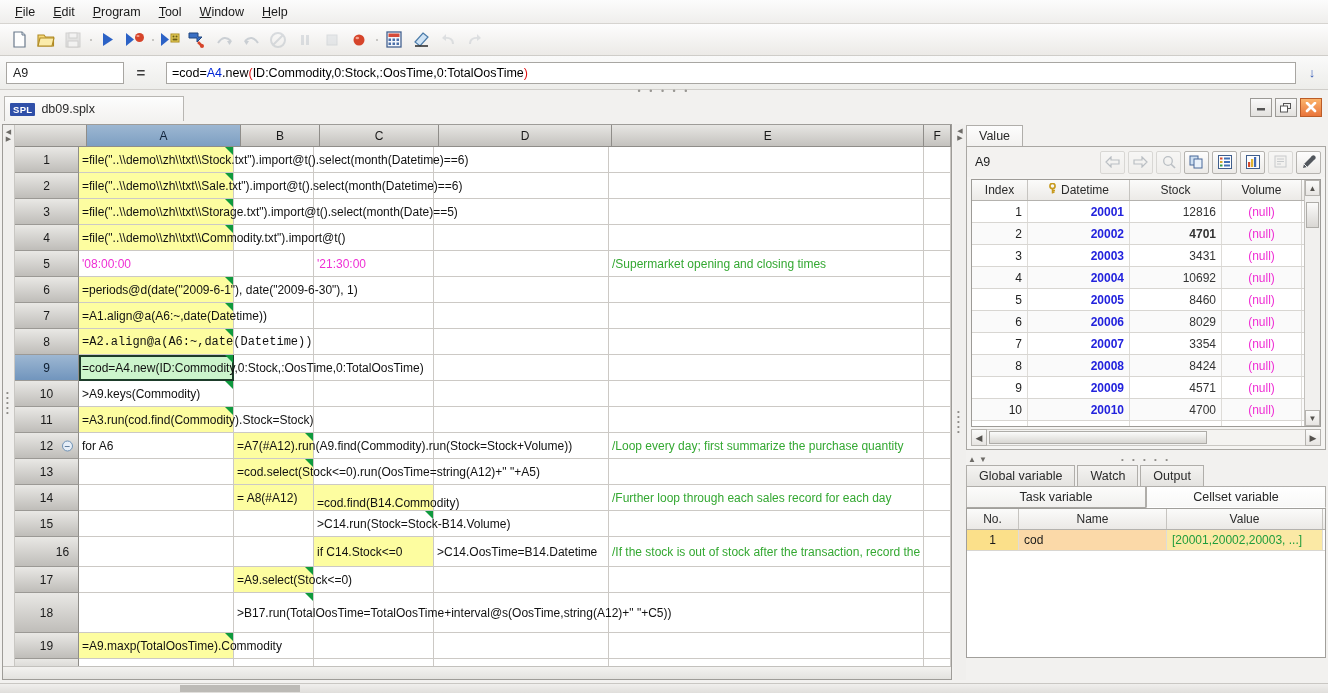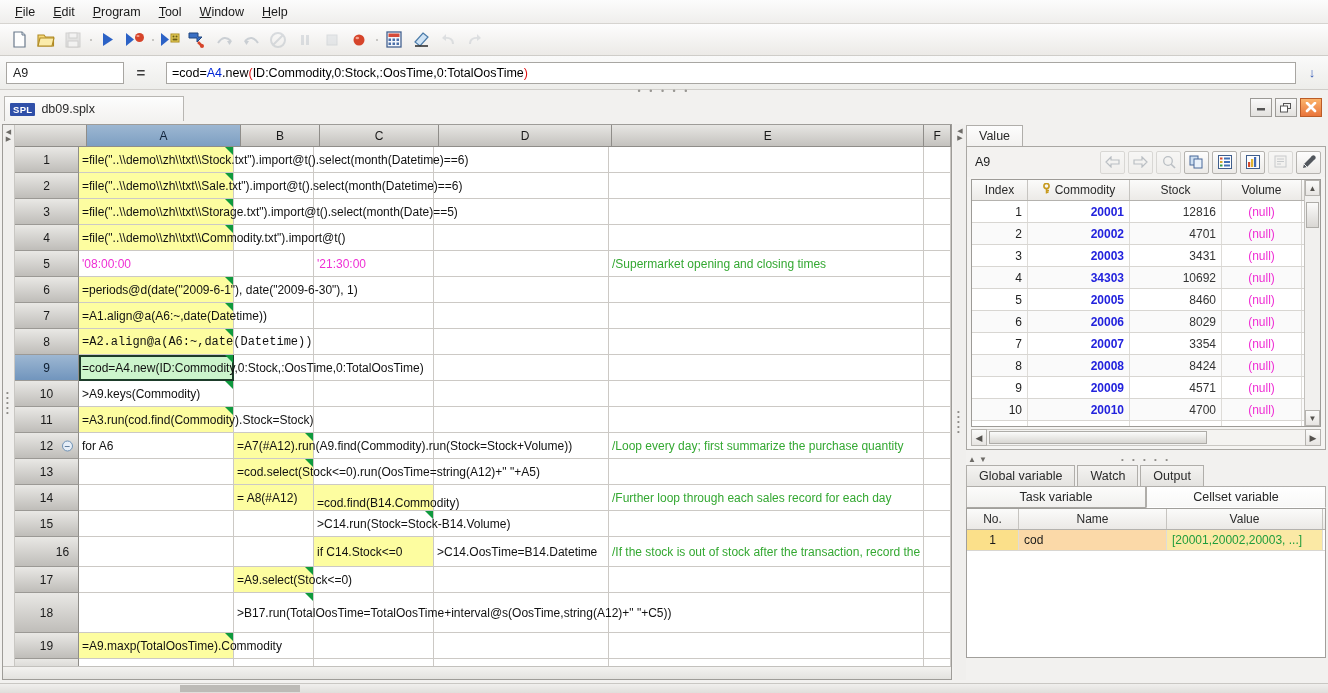--- a/index.html
+++ b/index.html
@@ -808,51 +808,51 @@
       <div class="vtable">
         <div class="vt-head" id="vt-head">
             <div class="vt-th" style="width: 56px;">
               <span>Index</span>
             </div>
             <div class="vt-th" style="width: 102px;">
               <span><svg width="9" height="11" viewBox="0 0 9 11">
                   <circle cx="4.5" cy="3" r="2.6" fill="none" stroke="#c79a1e" stroke-width="1.6"></circle>
                   <path d="M4.5 5.6 v5 M4.5 7.5 h2.5 M4.5 9.3 h2" stroke="#c79a1e" stroke-width="1.5"></path>
                 </svg></span>
-              <span>Commodity</span>
+              <span>Datetime</span>
             </div>
             <div class="vt-th" style="width: 92px;">
               <span>Stock</span>
             </div>
             <div class="vt-th" style="width: 80px;">
               <span>Volume</span>
             </div>
           </div>
         <div id="vt-body">
             <div class="vt-row">
               <div class="vt-td vt-idx" style="width: 56px;">1</div>
               <div class="vt-td vt-com" style="width: 102px;">20001</div>
               <div class="vt-td vt-stock" style="width: 92px;">12816</div>
               <div class="vt-td vt-oos" style="width: 80px;">(null)</div>
             </div>
             <div class="vt-row">
               <div class="vt-td vt-idx" style="width: 56px;">2</div>
               <div class="vt-td vt-com" style="width: 102px;">20002</div>
-              <div class="vt-td vt-stock" style="width: 92px;">4701</div>
+              <div class="vt-td vt-stock" style="width: 92px; font-weight: bold;">4701</div>
               <div class="vt-td vt-oos" style="width: 80px;">(null)</div>
             </div>
             <div class="vt-row">
               <div class="vt-td vt-idx" style="width: 56px;">3</div>
               <div class="vt-td vt-com" style="width: 102px;">20003</div>
               <div class="vt-td vt-stock" style="width: 92px;">3431</div>
               <div class="vt-td vt-oos" style="width: 80px;">(null)</div>
             </div>
             <div class="vt-row">
               <div class="vt-td vt-idx" style="width: 56px;">4</div>
-              <div class="vt-td vt-com" style="width: 102px;">34303</div>
+              <div class="vt-td vt-com" style="width: 102px;">20004</div>
               <div class="vt-td vt-stock" style="width: 92px;">10692</div>
               <div class="vt-td vt-oos" style="width: 80px;">(null)</div>
             </div>
             <div class="vt-row">
               <div class="vt-td vt-idx" style="width: 56px;">5</div>
               <div class="vt-td vt-com" style="width: 102px;">20005</div>
               <div class="vt-td vt-stock" style="width: 92px;">8460</div>
               <div class="vt-td vt-oos" style="width: 80px;">(null)</div>
             </div>
             <div class="vt-row">

